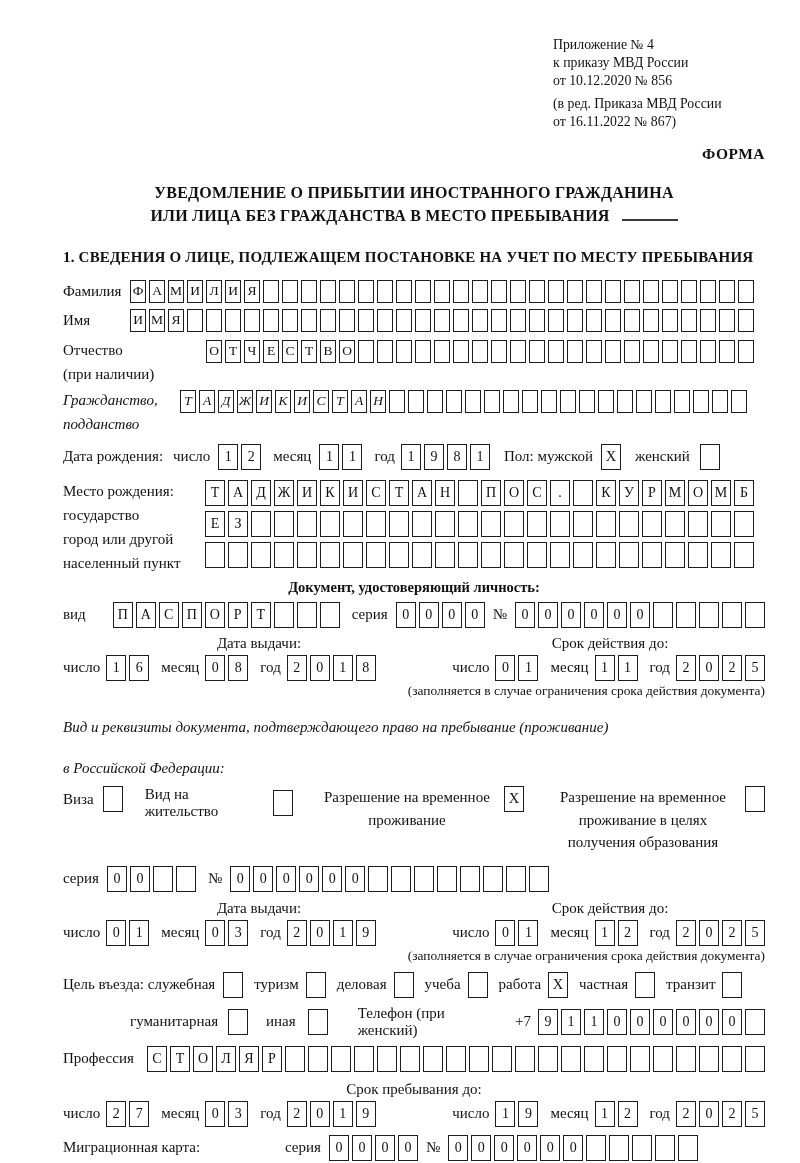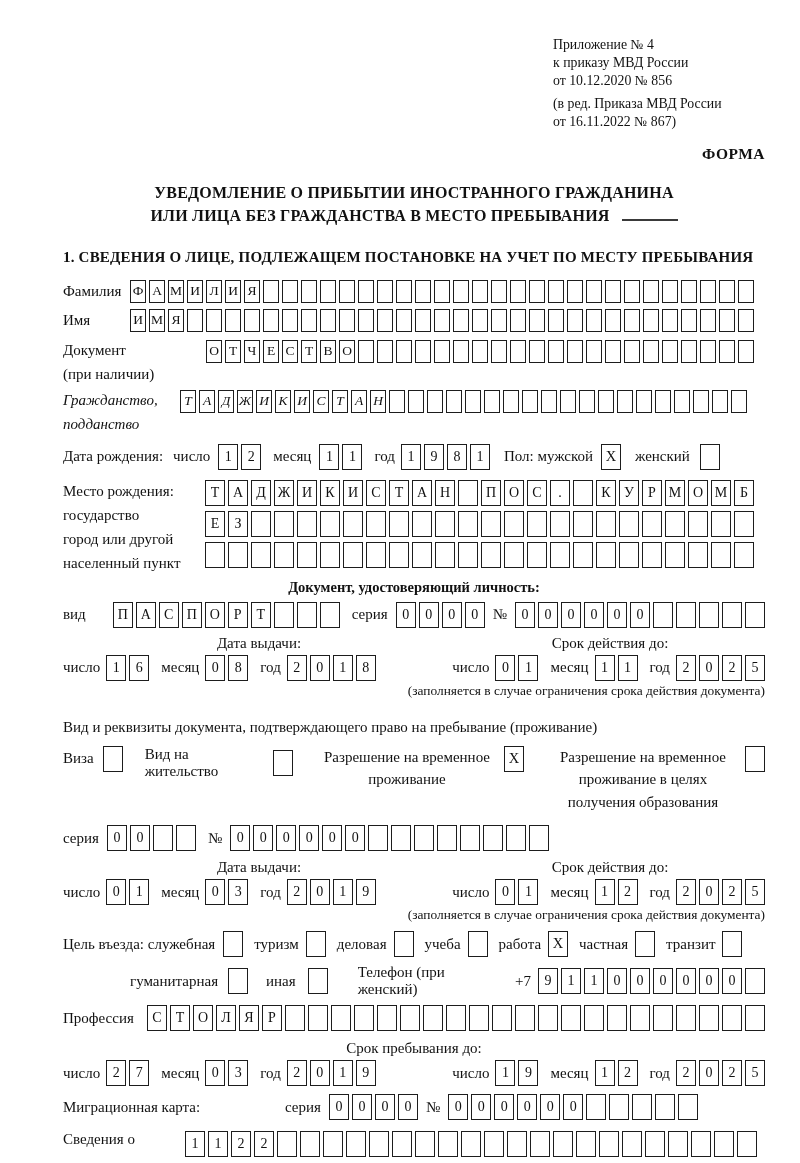--- a/index.html
+++ b/index.html
@@ -55,21 +55,21 @@
   .twohead { display:flex; font-size:15px; margin-bottom:3px; }
   .twohead .h-left { width:392px; text-align:center; }
   .twohead .h-right { flex:1; text-align:center; }
   .daterow { display:flex; align-items:center; margin-bottom:2px; }
   .dgroup { display:flex; align-items:center; }
   .dgroup.left { width:392px; }
   .dgroup .lbl { margin-right:6px; }
   .dgroup .mls { margin-left:12px; }
   .note-right { text-align:right; font-size:13.4px; margin:1px 0 8px; }
 
-  .intro { line-height:1.65; margin-top:16px; }
+  .intro { line-height:1.65; margin-top:16px;font-style:italic; }
 
   .opts-row { display:flex; align-items:flex-start; margin-top:6px; margin-bottom:12px; }
   .opt-inline { display:flex; align-items:center; gap:9px; }
   .opt-ml { display:flex; align-items:flex-start; gap:9px;justify-content:space-between; }
   .opt-ml .opt-label { text-align:center; line-height:1.5; }
   .ml20 { margin-left:22px; } .ml24 { margin-left:26px; }
   .w175 { width:176px; } .w185 { width:186px; }
 
   .purpose-row { display:flex; align-items:center; margin-bottom:7px; }
   .purpose-row .opt { display:flex; align-items:center; gap:7px; margin-left:11px; }
@@ -182,21 +182,21 @@
         <span class="cell"></span>
         <span class="cell"></span>
         <span class="cell"></span>
         <span class="cell"></span>
         <span class="cell"></span>
       </span>
   </div>
 
   <div class="row-top" style="margin-bottom:2px;">
     <div class="lblcol w-patron-label">
-        <div>Документ</div>
+        <div>Отчество</div>
         <div>(при наличии)</div>
       </div>
     <span class="cells" style="margin-top:2px;">
         <span class="cell">О</span>
         <span class="cell">Т</span>
         <span class="cell">Ч</span>
         <span class="cell">Е</span>
         <span class="cell">С</span>
         <span class="cell">Т</span>
         <span class="cell">В</span>
@@ -457,20 +457,21 @@
           <span class="cell">2</span>
           <span class="cell">0</span>
           <span class="cell">2</span>
           <span class="cell">5</span>
         </span>
     </span>
   </div>
   <div class="note-right">(заполняется в случае ограничения срока действия документа)</div>
 
   <div class="intro">Вид и реквизиты документа, подтверждающего право на пребывание (проживание)</div>
+  <div class="intro">в Российской Федерации:</div>
 
   <div class="opts-row">
     <span class="opt-inline">
       <span>Виза</span>
       <span class="cbox"></span>
     </span>
     <span class="opt-inline ml20">
       <span>Вид на жительство</span>
       <span class="cbox"></span>
     </span>

